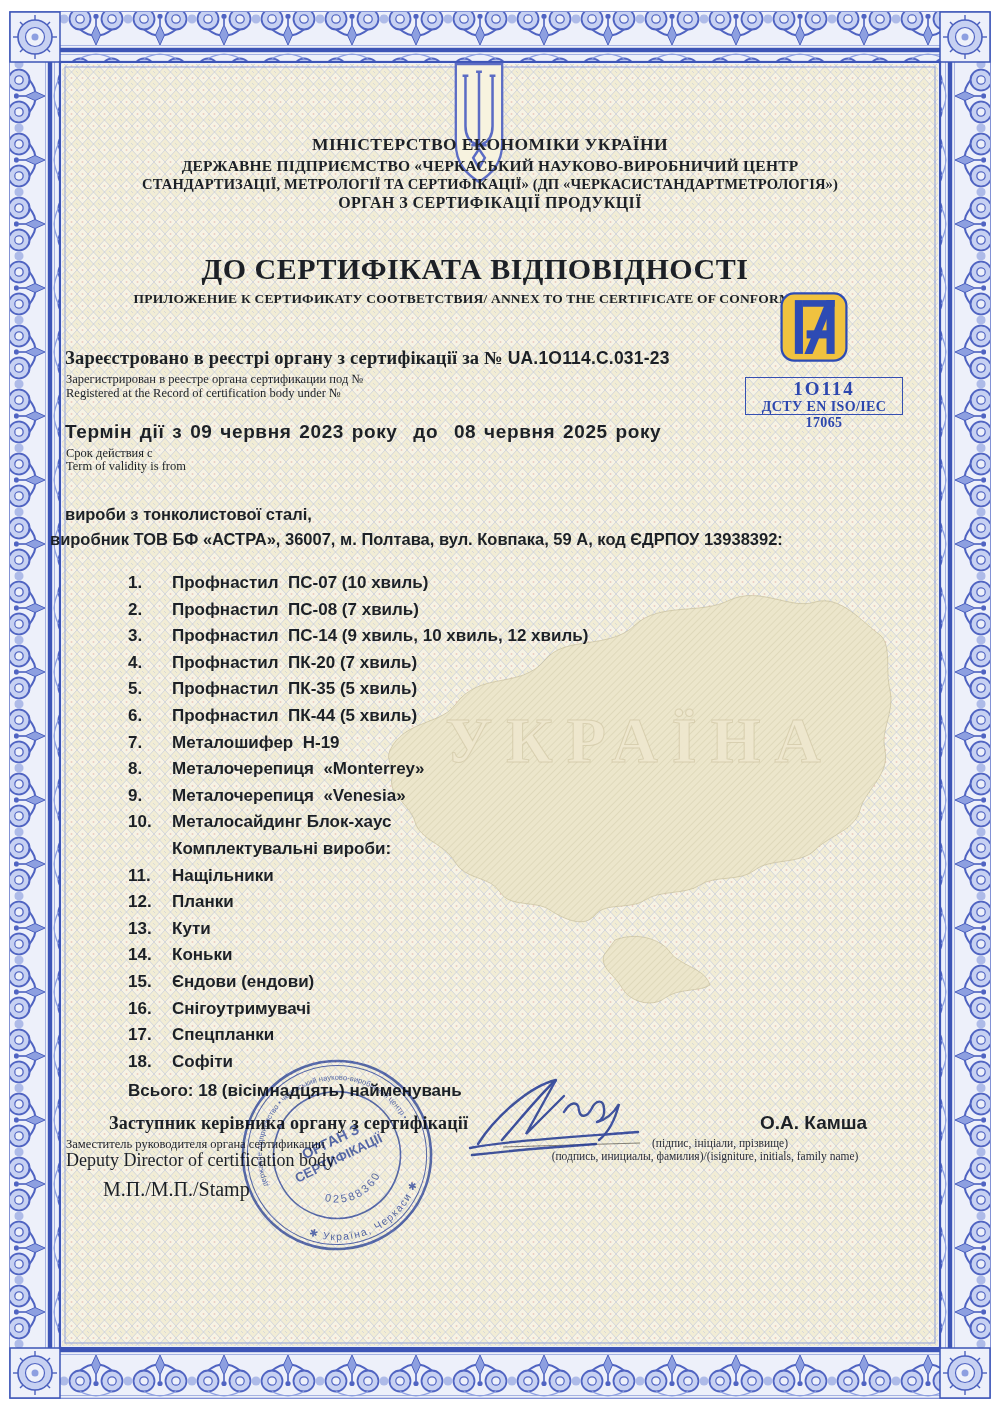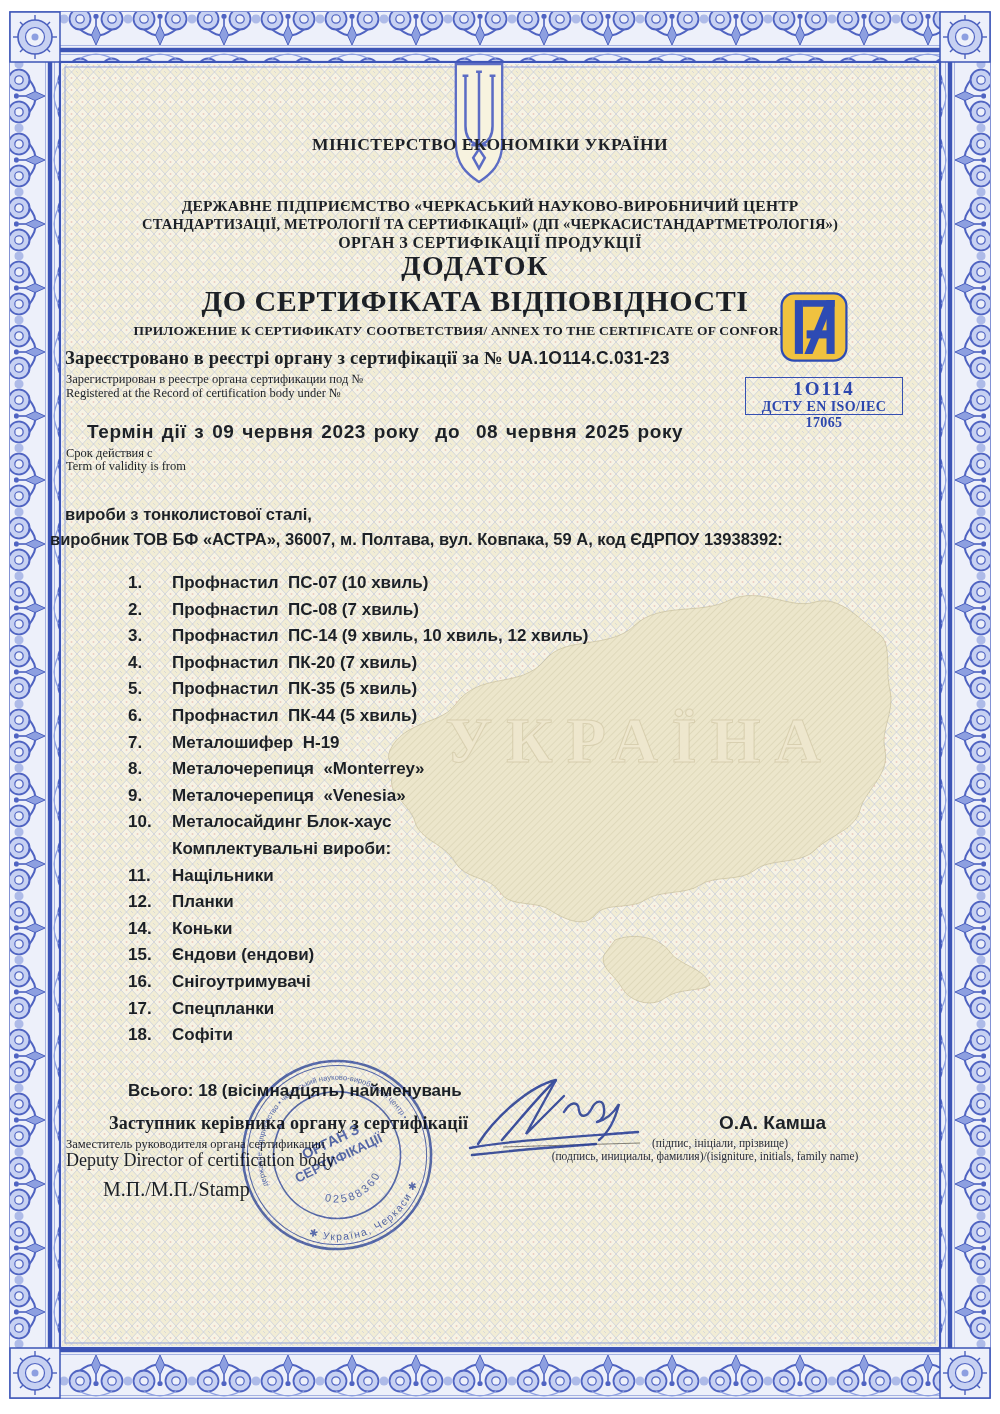--- a/index.html
+++ b/index.html
@@ -8,21 +8,21 @@
     position:relative; width:1000px; height:1414px;
     background:#ffffff; overflow:hidden;
     font-family:"Liberation Serif", serif; color:#1c2026;
   }
   .abs { position:absolute; }
   svg { display:block; }
 
   
   .org-block { left:95px; top:134px; width:790px; text-align:center; line-height:1.24; }
   .org-l1 { font-size:17.5px; font-weight:bold; letter-spacing:.4px; }
-  .org-l2 { font-size:15.5px; font-weight:bold; letter-spacing:.2px;margin-top:40px; }
+  .org-l2 { font-size:15.5px; font-weight:bold; letter-spacing:.2px; }
   .org-l3 { font-size:14.6px; font-weight:bold; letter-spacing:.1px; }
   .org-l4 { font-size:16px;   font-weight:bold; letter-spacing:.4px; }
 
   .title-block { left:85px; top:250px; width:780px; text-align:center; }
   .title-1 { font-size:28px; font-weight:bold; letter-spacing:1.5px; }
   .title-2 { font-size:30px; font-weight:bold; letter-spacing:.5px; margin-top:2px; }
   .title-sub { font-size:13.5px; font-weight:bold; margin-top:5px; letter-spacing:.2px; }
 
   .reg-main { left:65px; top:348px; width:800px; font-size:18.5px; font-weight:bold; letter-spacing:.2px; }
   .reg-main .num { font-family:"Liberation Sans", sans-serif; font-size:17.5px; }
@@ -32,40 +32,40 @@
   .mark-box { left:780px; top:292px; }
   .code-box {
     left:745px; top:377px; width:158px; height:38px;
     border:1.6px solid #3550b2; text-align:center; color:#2c47ae;
     padding-top:1px;
   }
   .code-box .code { font-size:19px; font-weight:bold; letter-spacing:2px; line-height:1.05;font-family:Liberation Serif, serif; }
   .code-box .std  { font-size:14px; font-weight:bold; letter-spacing:.4px; }
 
   .val-main { left:65px; top:421px; font-family:"Liberation Sans", sans-serif;
-              font-size:19px; font-weight:bold; letter-spacing:.6px; word-spacing:2px; white-space:pre;padding-left:22px; }
+              font-size:19px; font-weight:bold; letter-spacing:.6px; word-spacing:2px; white-space:pre; }
   .val-ru { left:66px; top:446px; font-size:12.5px; }
   .val-en { left:66px; top:459px; font-size:12.5px; }
 
   .man-1 { left:65px; top:505px; font-family:"Liberation Sans", sans-serif; font-size:16.5px; font-weight:bold; }
   .man-2 { left:50px; top:530px; font-family:"Liberation Sans", sans-serif; font-size:16.5px; font-weight:bold; }
 
   .items { left:128px; top:573px; width:680px; font-family:"Liberation Sans", sans-serif; }
   .item-row { display:flex; height:26.6px; align-items:flex-start; }
   .item-num { width:44px; font-size:17px; font-weight:bold; }
   .item-text { font-size:17px; font-weight:bold; white-space:pre; }
   .total-line { left:128px; top:1081px; font-family:"Liberation Sans", sans-serif;
                 font-size:17px; font-weight:bold; }
 
   .sig-title { left:65px; top:1113px; font-size:18px; font-weight:bold; letter-spacing:.2px;padding-left:44px; }
   .sig-ru { left:66px; top:1137px; font-size:12.5px; }
   .sig-en { left:66px; top:1150px; font-size:18px;font-family:Liberation Serif, serif; }
   .mp-line { left:103px; top:1178px; font-size:20px; }
 
-  .signer-name { left:719px; top:1112px; font-family:"Liberation Sans", sans-serif;
+  .signer-name { left:760px; top:1112px; font-family:"Liberation Sans", sans-serif;
                  font-size:19px; font-weight:bold; }
   .sig-cap1 { left:565px; top:1137px; width:310px; text-align:center; font-size:11.5px; color:#2a2e38; }
   .sig-cap2 { left:495px; top:1150px; width:420px; text-align:center; font-size:11.5px; color:#2a2e38; }
 
   .stamp-wrap { left:238px; top:1056px; width:198px; height:198px; mix-blend-mode:multiply; }
   .sign-wrap  { left:468px; top:1070px; width:220px; height:92px; mix-blend-mode:multiply; }
 </style>
 </head>
 <body>
 
@@ -178,21 +178,20 @@
   </svg>
 
   <div class="abs org-block">
     <div class="org-l1">МІНІСТЕРСТВО ЕКОНОМІКИ УКРАЇНИ</div>
     <div class="org-l2">ДЕРЖАВНЕ ПІДПРИЄМСТВО «ЧЕРКАСЬКИЙ НАУКОВО-ВИРОБНИЧИЙ ЦЕНТР</div>
     <div class="org-l3">СТАНДАРТИЗАЦІЇ, МЕТРОЛОГІЇ ТА СЕРТИФІКАЦІЇ» (ДП «ЧЕРКАСИСТАНДАРТМЕТРОЛОГІЯ»)</div>
     <div class="org-l4">ОРГАН З СЕРТИФІКАЦІЇ ПРОДУКЦІЇ</div>
   </div>
 
   <div class="abs title-block">
-    <div class="title-1">ДОДАТОК</div>
     <div class="title-2">ДО СЕРТИФІКАТА ВІДПОВІДНОСТІ</div>
     <div class="title-sub">ПРИЛОЖЕНИЕ К СЕРТИФИКАТУ СООТВЕТСТВИЯ/ ANNEX TO THE CERTIFICATE OF CONFORMITY</div>
   </div>
 
   <svg class="abs mark-box" width="68" height="70" viewBox="0 0 92 95" style="z-index:0">
     <rect x="2" y="2" width="88" height="91" rx="17" fill="#f0c23f" stroke="#2d4bb4" stroke-width="3"></rect>
     <g fill="#2d4bb4">
       <rect x="20" y="11" width="11" height="73"></rect>
       <rect x="63" y="11" width="11" height="73"></rect>
       <polygon points="63,11 74,11 44,84 33,84"></polygon>
@@ -278,20 +277,24 @@
     <div class="item-row">
       <span class="item-num">11.</span>
       <span class="item-text">Нащільники</span>
     </div>
 
     <div class="item-row">
       <span class="item-num">12.</span>
       <span class="item-text">Планки</span>
     </div>
 
+    <div class="item-row">
+      <span class="item-num">13.</span>
+      <span class="item-text">Кути</span>
+    </div>
 
     <div class="item-row">
       <span class="item-num">14.</span>
       <span class="item-text">Коньки</span>
     </div>
 
     <div class="item-row">
       <span class="item-num">15.</span>
       <span class="item-text">Єндови (ендови)</span>
     </div>

